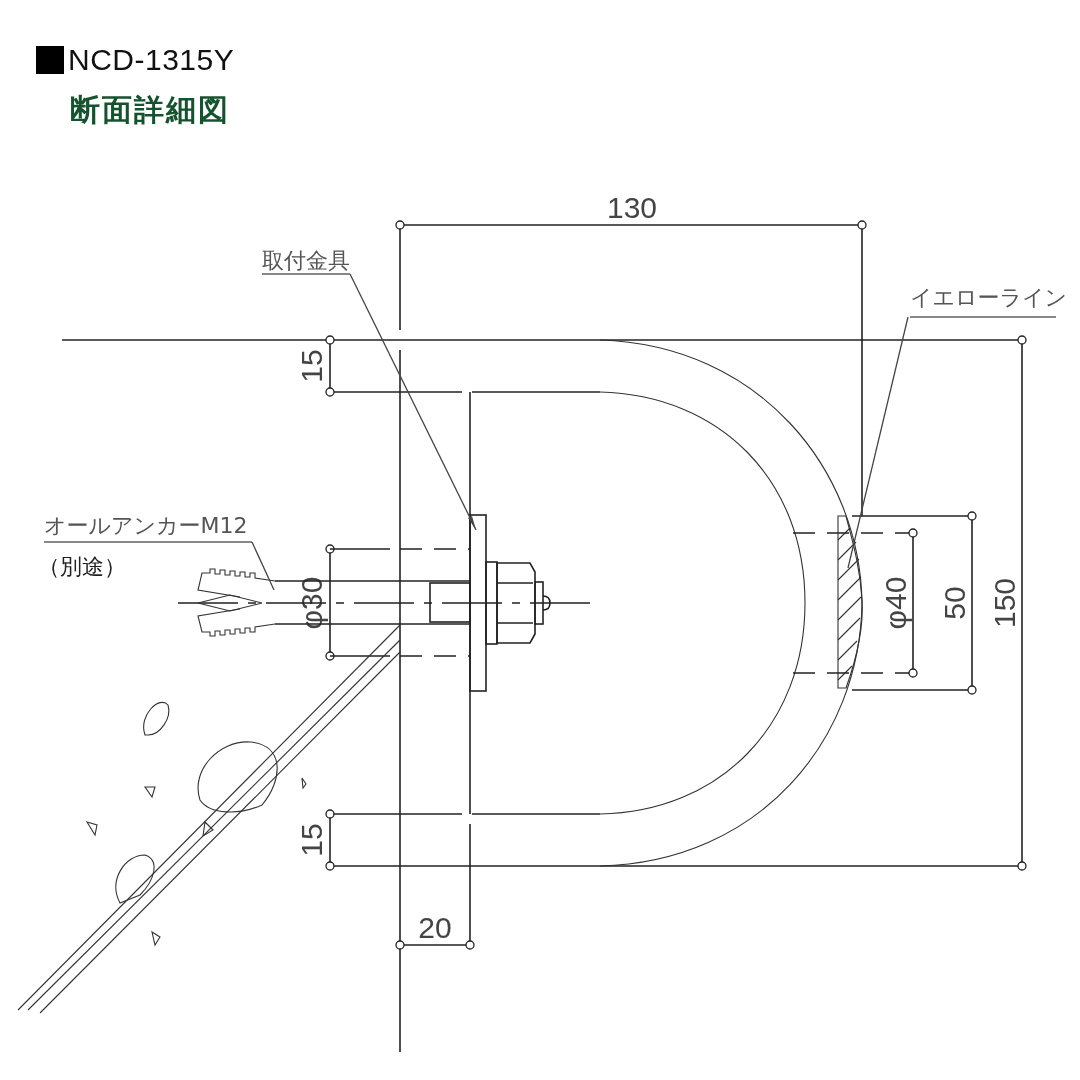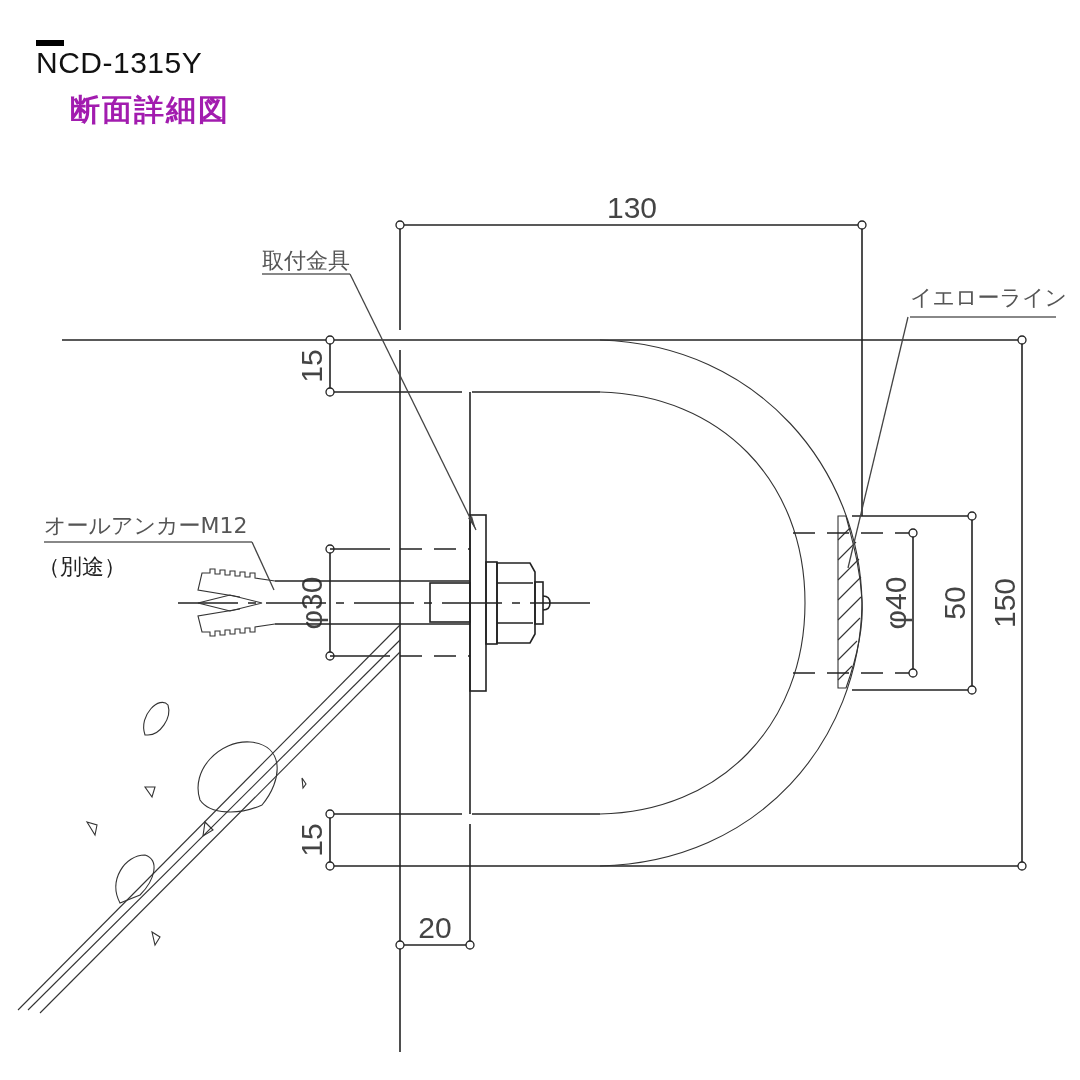--- a/index.html
+++ b/index.html
@@ -1,21 +1,21 @@
 <!DOCTYPE html>
 <html><head>
   <meta charset="utf-8">
   <style>
     html, body { margin: 0; padding: 0; background: #ffffff; }
     body { width: 1080px; height: 1080px; position: relative; overflow: hidden; font-family: "DejaVu Sans", "Liberation Sans", sans-serif; }
     .title-block { position: absolute; left: 36px; top: 40px; }
-    .title-line1 { display: flex; height: 40px; flex-direction: column; }
+    .title-line1 { display: flex; align-items: center; height: 40px; }
     .title-square { width: 28px; height: 28px; background: #000; margin-right: 4px; }
     .title-code { font-family: "Liberation Sans", sans-serif; font-size: 30px; color: #111; letter-spacing: 0.5px; }
-    .title-line2 { margin-left: 34px; margin-top: 10px; font-family: "DejaVu Sans", sans-serif; font-size: 30px; color: #a21caf; font-weight: bold; letter-spacing: 2px; }
+    .title-line2 { margin-left: 34px; margin-top: 10px; font-family: "DejaVu Sans", sans-serif; font-size: 30px; color: #14532d; font-weight: bold; letter-spacing: 2px; }
     svg.drawing { position: absolute; left: 0; top: 0; }
     .ln { stroke: #222; stroke-width: 1.6; fill: none; }
     .thin { stroke: #333; stroke-width: 1.1; fill: none; }
     .lead { stroke: #444; stroke-width: 1.3; fill: none; }
     .dash { stroke: #222; stroke-width: 1.6; fill: none; stroke-dasharray: 22 12; }
     .center { stroke: #222; stroke-width: 1.4; fill: none; stroke-dasharray: 60 10 8 10; }
     .dot { stroke: #222; stroke-width: 1.3; fill: #fff; }
     .dim-text { font-family: "Liberation Sans", sans-serif; font-size: 30px; fill: #444; }
     .label-text { font-family: "DejaVu Sans", sans-serif; font-size: 22px; fill: #555; }
     .label-dark { font-family: "DejaVu Sans", sans-serif; font-size: 22px; fill: #222; }

